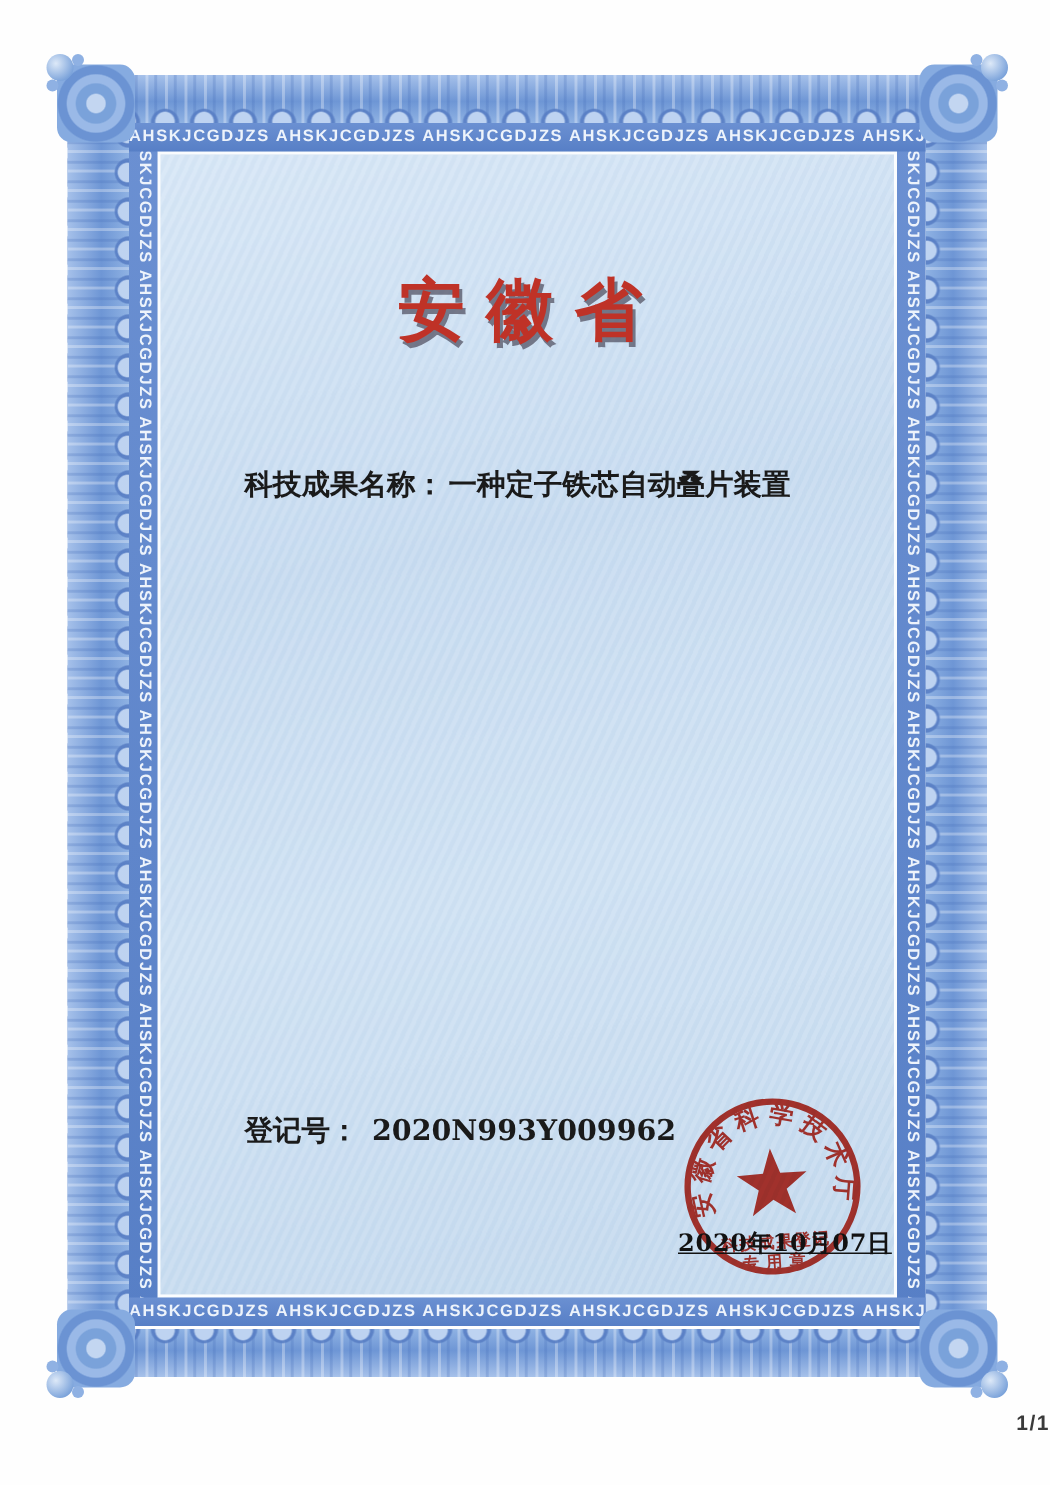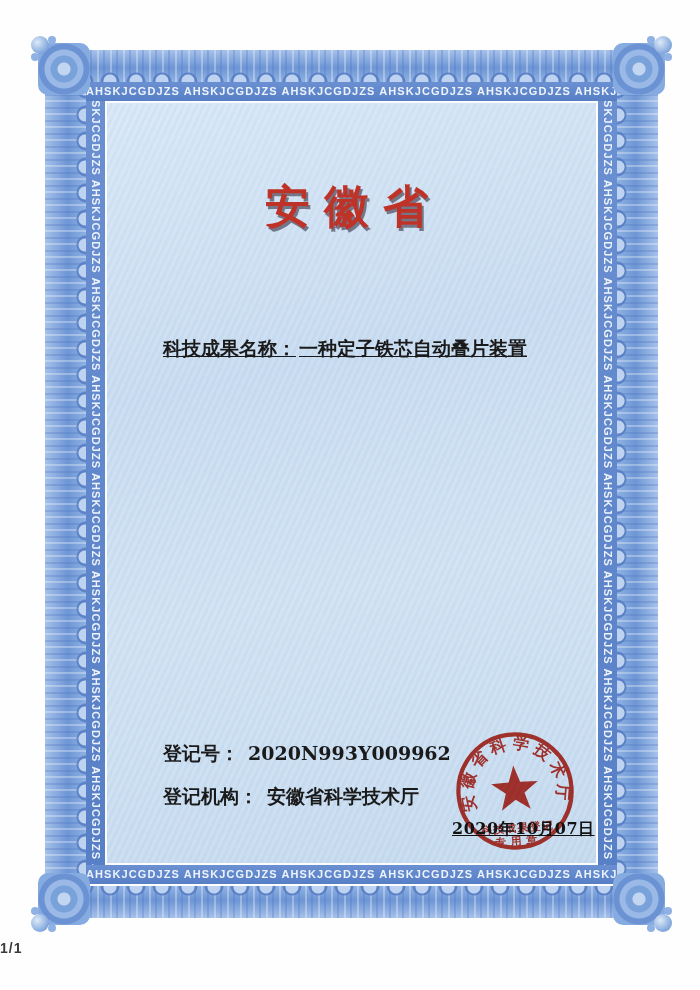--- a/index.html
+++ b/index.html
@@ -63,31 +63,31 @@
     background:
       repeating-linear-gradient(115deg, rgba(255,255,255,.07) 0 3px, rgba(140,175,215,.06) 3px 6px),
       linear-gradient(168deg,#d8e7f6 0%,#c8dcf0 35%,#d0e2f3 62%,#c5daee 100%);}
 
   .title{position:absolute;left:105px;width:493px;text-align:center;font-weight:bold;
     color:#bf3227;text-shadow:2px 3px 0 rgba(47,42,58,.58);}
   .title1{top:177px;font-size:45px;letter-spacing:14px;padding-left:2px;}
   .title2{top:241px;font-size:43px;letter-spacing:6px;padding-left:6px;}
 
   .field{position:absolute;left:163px;font-size:19px;font-weight:bold;color:#1a1a1a;white-space:nowrap;}
-  .f0{top:336px;text-decoration:underline;} .f1{top:420px;} .f2{top:591px;} .f3{top:741px;} .f4{top:784px;}
+  .f0{top:310px;} .f1{top:420px;} .f2{top:591px;} .f3{top:741px;} .f4{top:784px;}
   .field .val{margin-left:3px;}
   .f1 .val,.f3 .val,.f4 .val{margin-left:9px;}
 
   
   .seal{position:absolute;left:449px;top:725px;width:132px;height:132px;
     transform:rotate(-4deg);opacity:.93;mix-blend-mode:multiply;z-index:4;}
   .seal-date{position:absolute;left:452px;top:819px;font-size:16px;font-weight:bold;color:#121212;
     letter-spacing:.5px;white-space:nowrap;z-index:5;text-decoration:underline;}
 
-  .footer{position:absolute;left:0;top:940px;width:700px;text-align:left;
+  .footer{position:absolute;left:0;top:940px;width:700px;text-align:right;
     font-family:"Liberation Sans", sans-serif;font-size:14px;font-weight:bold;color:#3a3a3a;letter-spacing:1px;}
 </style>
 </head>
 <body>
 
 <div class="page">
 
   <div class="frame">
     <div class="fr fr-top"></div>
     <div class="fr fr-bottom"></div>
@@ -111,23 +111,20 @@
   <div class="content"></div>
 
   <div class="title title1">安徽省</div>
 
   <div class="field f0">
     <span class="lab">科技成果名称：</span><span class="val">一种定子铁芯自动叠片装置</span>
   </div>
   <div class="field f3">
     <span class="lab">登记号：</span><span class="val">2020N993Y009962</span>
   </div>
-  <div class="field f4">
-    <span class="lab">登记机构：</span><span class="val">安徽省科学技术厅</span>
-  </div>
 
   <svg class="seal" viewBox="0 0 140 140">
     <defs>
       <path id="sealArc" d="M 27.7 85.4 A 45 45 0 1 1 112.3 85.4" fill="none"></path>
     </defs>
     <circle cx="70" cy="70" r="60" fill="none" stroke-width="4.5" stroke="#c5281e"></circle>
     <path d="M70,43 L76.1,60.6 L94.7,61 L79.9,72.2 L85.3,90 L70,79.4 L54.7,90 L60.1,72.2 L45.3,61 L63.9,60.6 Z" fill="#c5281e"></path>
     <text font-size="17" font-weight="bold" letter-spacing="5" fill="#c5281e">
       <textPath href="#sealArc" startOffset="50%" text-anchor="middle">安徽省科学技术厅</textPath>
     </text>

